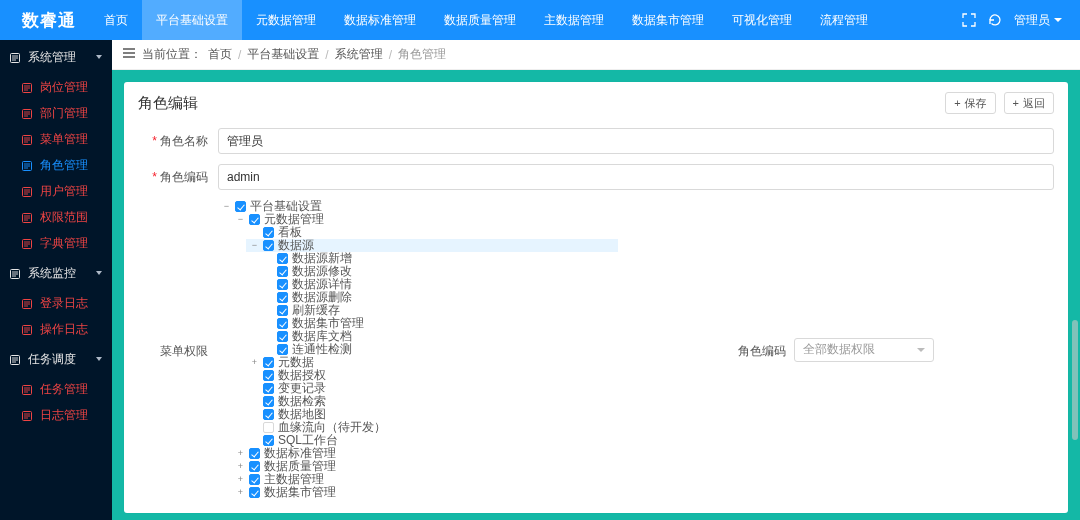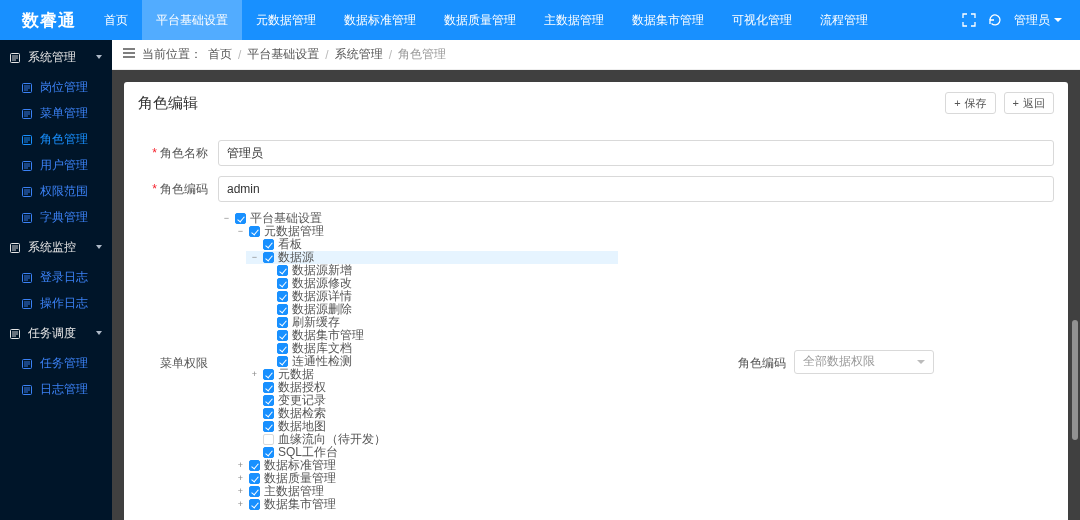--- a/index.html
+++ b/index.html
@@ -19,41 +19,41 @@
   .caret-down { width: 0; height: 0; border-left: 4px solid transparent; border-right: 4px solid transparent; border-top: 4px solid #fff; display: inline-block; }
 
   
   .body { flex: 1; display: flex; min-height: 0; }
 
   
   .sidebar { width: 112px; background: #001529; color: #aeb9c7; display: flex; flex-direction: column; font-size: 12px; }
   .side-group-hdr { height: 34px; display: flex; align-items: center; padding: 0 10px; color: #e6e6e6; cursor: pointer; justify-content: space-between; }
   .side-group-hdr.left { justify-content: flex-start; gap: 8px; }
   .side-group-hdr .chev { width: 0; height: 0; border-left: 3px solid transparent; border-right: 3px solid transparent; border-top: 4px solid #aeb9c7; }
-  .side-item { height: 26px; display: flex; align-items: center; gap: 8px; padding-left: 22px; cursor: pointer; color: #3b82f6; }
+  .side-item { height: 26px; display: flex; align-items: center; gap: 8px; padding-left: 22px; cursor: pointer; color: #ef4444; }
   .side-item.active { color: #1890ff; }
   .side-icn { width: 10px; height: 10px; display: inline-block; }
 
   
-  .main { flex: 1; display: flex; flex-direction: column; background: #404040; min-width: 0; }
+  .main { flex: 1; display: flex; flex-direction: column; background: #14b8a6; min-width: 0; }
   .crumb-row { height: 30px; display: flex; align-items: center; padding: 0 10px; gap: 6px; color: #555; background: #fff; border-bottom: 1px solid #eee; }
   .crumb-row .menu-icn { font-size: 14px; color: #555; cursor: pointer; }
   .crumb { display: flex; align-items: center; gap: 6px; font-size: 12px; }
   .crumb span.sep { color: #bbb; }
   .crumb .c-end { color: #999; }
 
   .panel-wrap { padding: 12px; flex: 1; overflow: auto; }
   .panel { background: #fff; border-radius: 3px; box-shadow: 0 0 2px rgba(0,0,0,0.04); padding: 6px 14px 14px; }
   .panel-h { display: flex; align-items: center; justify-content: space-between; height: 30px; }
   .panel-h .title { font-size: 15px; color: #333; }
   .panel-h .actions { display: flex; gap: 8px; }
   .btn { height: 22px; padding: 0 8px; border: 1px solid #d9d9d9; border-radius: 3px; background: #fff; display: inline-flex; align-items: center; gap: 4px; font-size: 11px; color: #555; cursor: pointer; }
   .btn .plus { font-size: 11px; color: #555; }
 
-  .form { margin-top: 22px; }
+  .form { margin-top: 10px; }
   .form-row { display: flex; align-items: center; margin-bottom: 10px; }
   .form-row .label { width: 80px; text-align: right; padding-right: 10px; color: #555; }
   .form-row .label .req { color: #f5222d; margin-right: 3px; }
   .form-row input[type=text].field { flex: 1; height: 26px; border: 1px solid #d9d9d9; border-radius: 3px; padding: 0 8px; font-size: 12px; color: #333; outline: none; }
 
   
   .perm-row { display: flex; align-items: center; }
   .perm-row .label { width: 80px; text-align: right; padding-right: 10px; padding-top: 4px; color: #555; }
   .treebox { width: 400px; }
   .perm-spacer { flex: 1; }
@@ -126,20 +126,27 @@
           <span>系统管理</span>
           <span style="flex:1"></span>
           <span class="chev"></span>
         </div>
         <div class="side-item">
           <span class="side-icn"><svg viewBox="0 0 10 10" width="10" height="10">
               <rect x="0.5" y="0.5" width="9" height="9" rx="1" fill="none" stroke="currentColor" stroke-width="1"></rect>
               <path d="M2 3h6M2 5h6M2 7h4" stroke="currentColor" stroke-width="0.9"></path>
             </svg></span>
           <span>岗位管理</span>
+        </div>
+        <div class="side-item">
+          <span class="side-icn"><svg viewBox="0 0 10 10" width="10" height="10">
+              <rect x="0.5" y="0.5" width="9" height="9" rx="1" fill="none" stroke="currentColor" stroke-width="1"></rect>
+              <path d="M2 3h6M2 5h6M2 7h4" stroke="currentColor" stroke-width="0.9"></path>
+            </svg></span>
+          <span>部门管理</span>
         </div>
         <div class="side-item">
           <span class="side-icn"><svg viewBox="0 0 10 10" width="10" height="10">
               <rect x="0.5" y="0.5" width="9" height="9" rx="1" fill="none" stroke="currentColor" stroke-width="1"></rect>
               <path d="M2 3h6M2 5h6M2 7h4" stroke="currentColor" stroke-width="0.9"></path>
             </svg></span>
           <span>菜单管理</span>
         </div>
         <div class="side-item active">
           <span class="side-icn"><svg viewBox="0 0 10 10" width="10" height="10">

